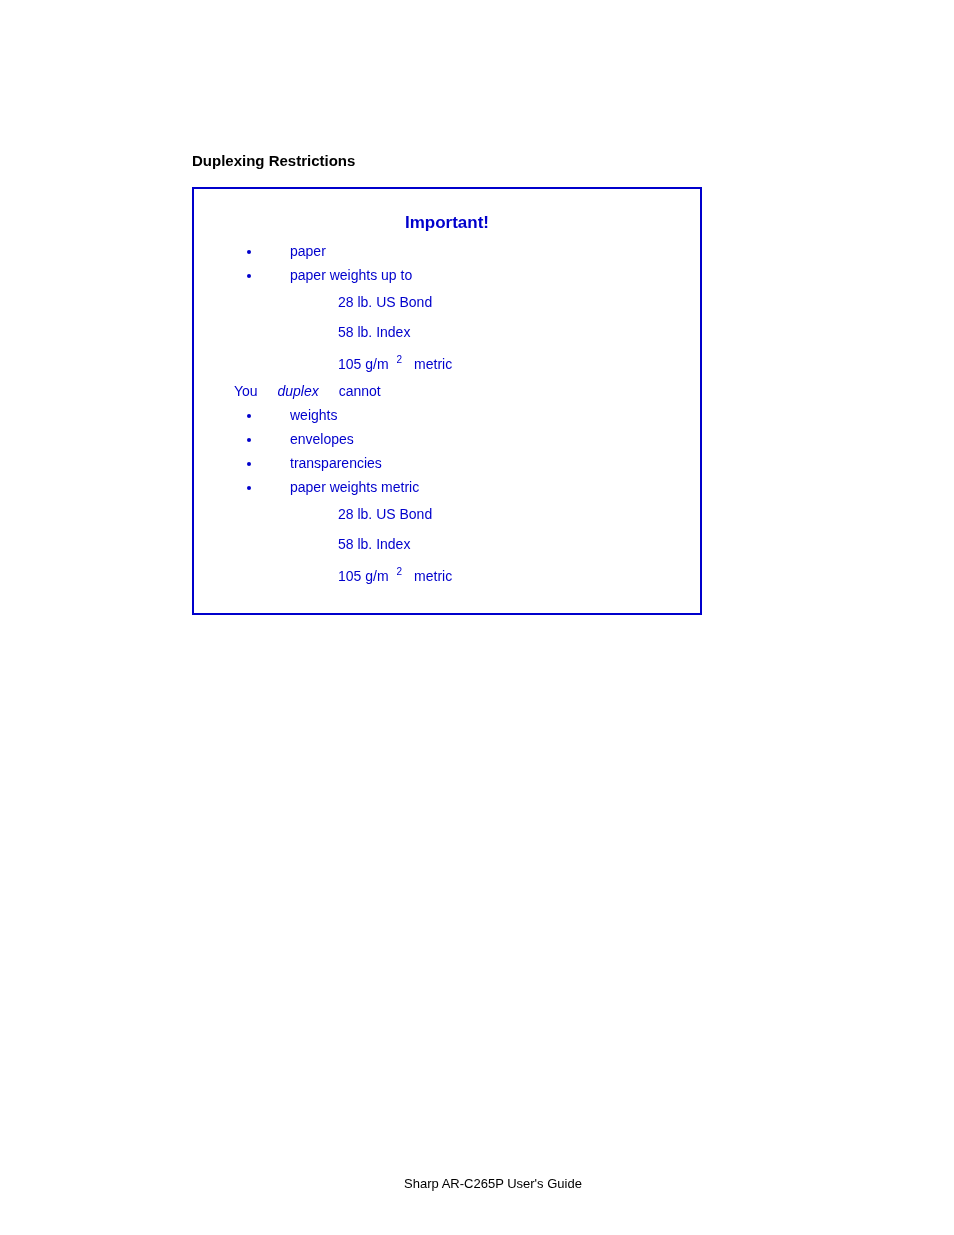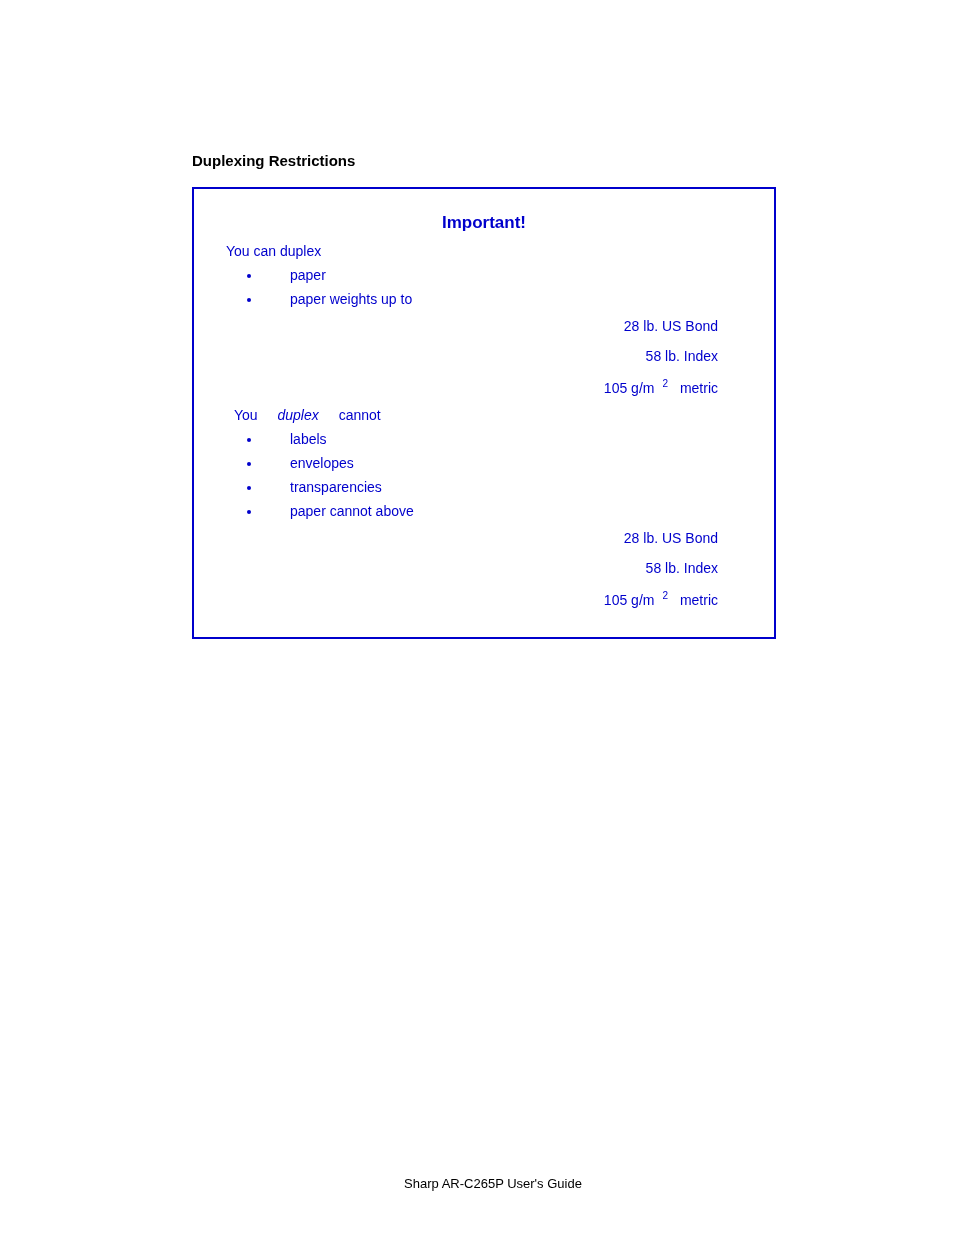--- a/index.html
+++ b/index.html
@@ -25,21 +25,21 @@
     .section-title {
       font-weight: bold;
       font-size: 15px;
       color: #000000;
       margin-bottom: 18px;
     }
 
     .important-box {
       border: 2px solid #0000cc;
       padding: 16px 24px 20px 24px;
-      width: 584px;
+      width: 510px;
     }
 
     .important-heading {
       text-align: center;
       font-weight: bold;
       font-size: 17px;
       color: #0000cc;
       margin-bottom: 10px;
     }
 
@@ -70,21 +70,20 @@
       list-style: none;
       padding-left: 20px;
       color: #0000cc;
       margin-top: 2px;
       margin-bottom: 4px;
     }
 
     .sub-items li {
       font-size: 14px;
       line-height: 1.6;
-      text-align: right;
     }
 
     .sub-items li sup {
       font-size: 10px;
     }
 
     .footer {
       position: absolute;
       bottom: 44px;
       left: 0;
@@ -102,21 +101,20 @@
 <body>
 
 <div class="page-content">
 
   <div class="section-title">Duplexing Restrictions</div>
 
   <div class="important-box">
 
     <div class="important-heading">Important!</div>
 
-    <div class="section-label">You can duplex</div>
 
     <ul class="bullet-list">
       <li>
         <span>paper</span>
       </li>
       <li>
         <span>paper weights up to</span>
         <ul class="sub-items">
           <li>28 lb. US Bond</li>
           <li>58 lb. Index</li>
@@ -124,30 +122,30 @@
         </ul>
       </li>
     </ul>
 
     <div class="section-label">
       <span>You </span><em>duplex</em><span> cannot</span>
     </div>
 
     <ul class="bullet-list">
       <li>
-        <span>labels</span>
+        <span>weights</span>
       </li>
       <li>
         <span>envelopes</span>
       </li>
       <li>
         <span>transparencies</span>
       </li>
       <li>
-        <span>paper cannot above</span>
+        <span>paper weights metric</span>
         <ul class="sub-items">
           <li>28 lb. US Bond</li>
           <li>58 lb. Index</li>
           <li>105 g/m<sup>2</sup> metric</li>
         </ul>
       </li>
     </ul>
 
   </div>
 

